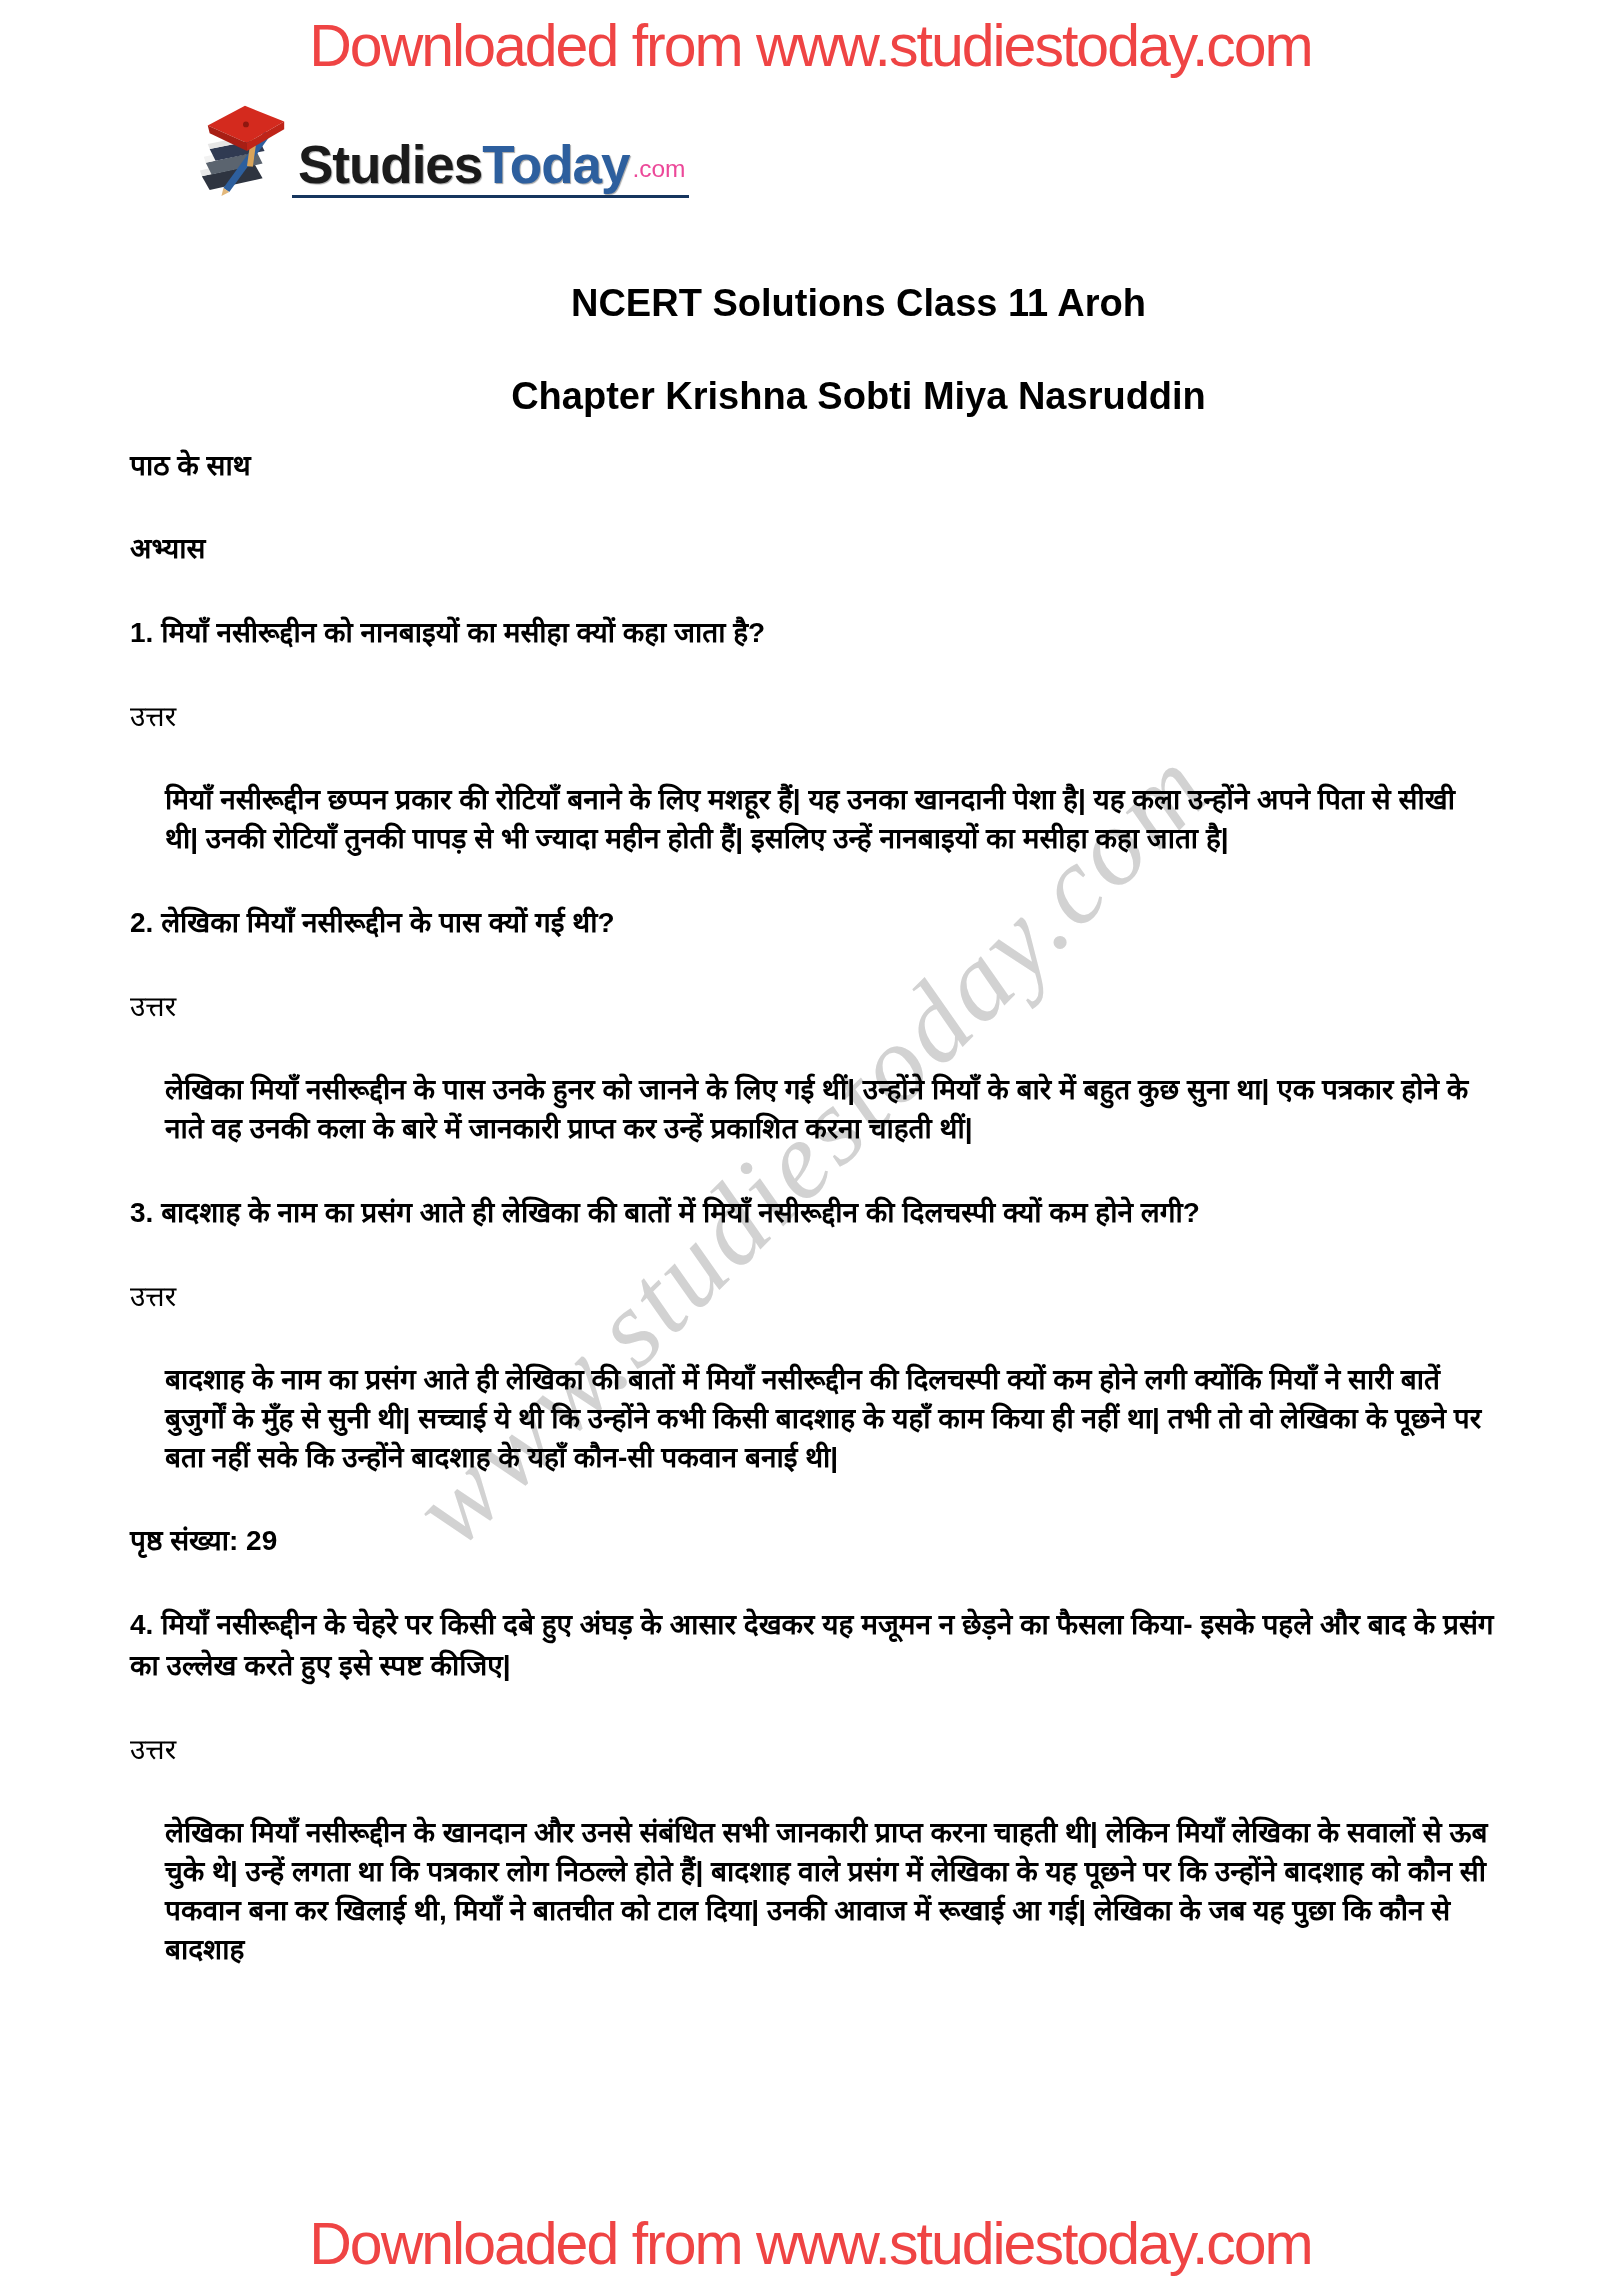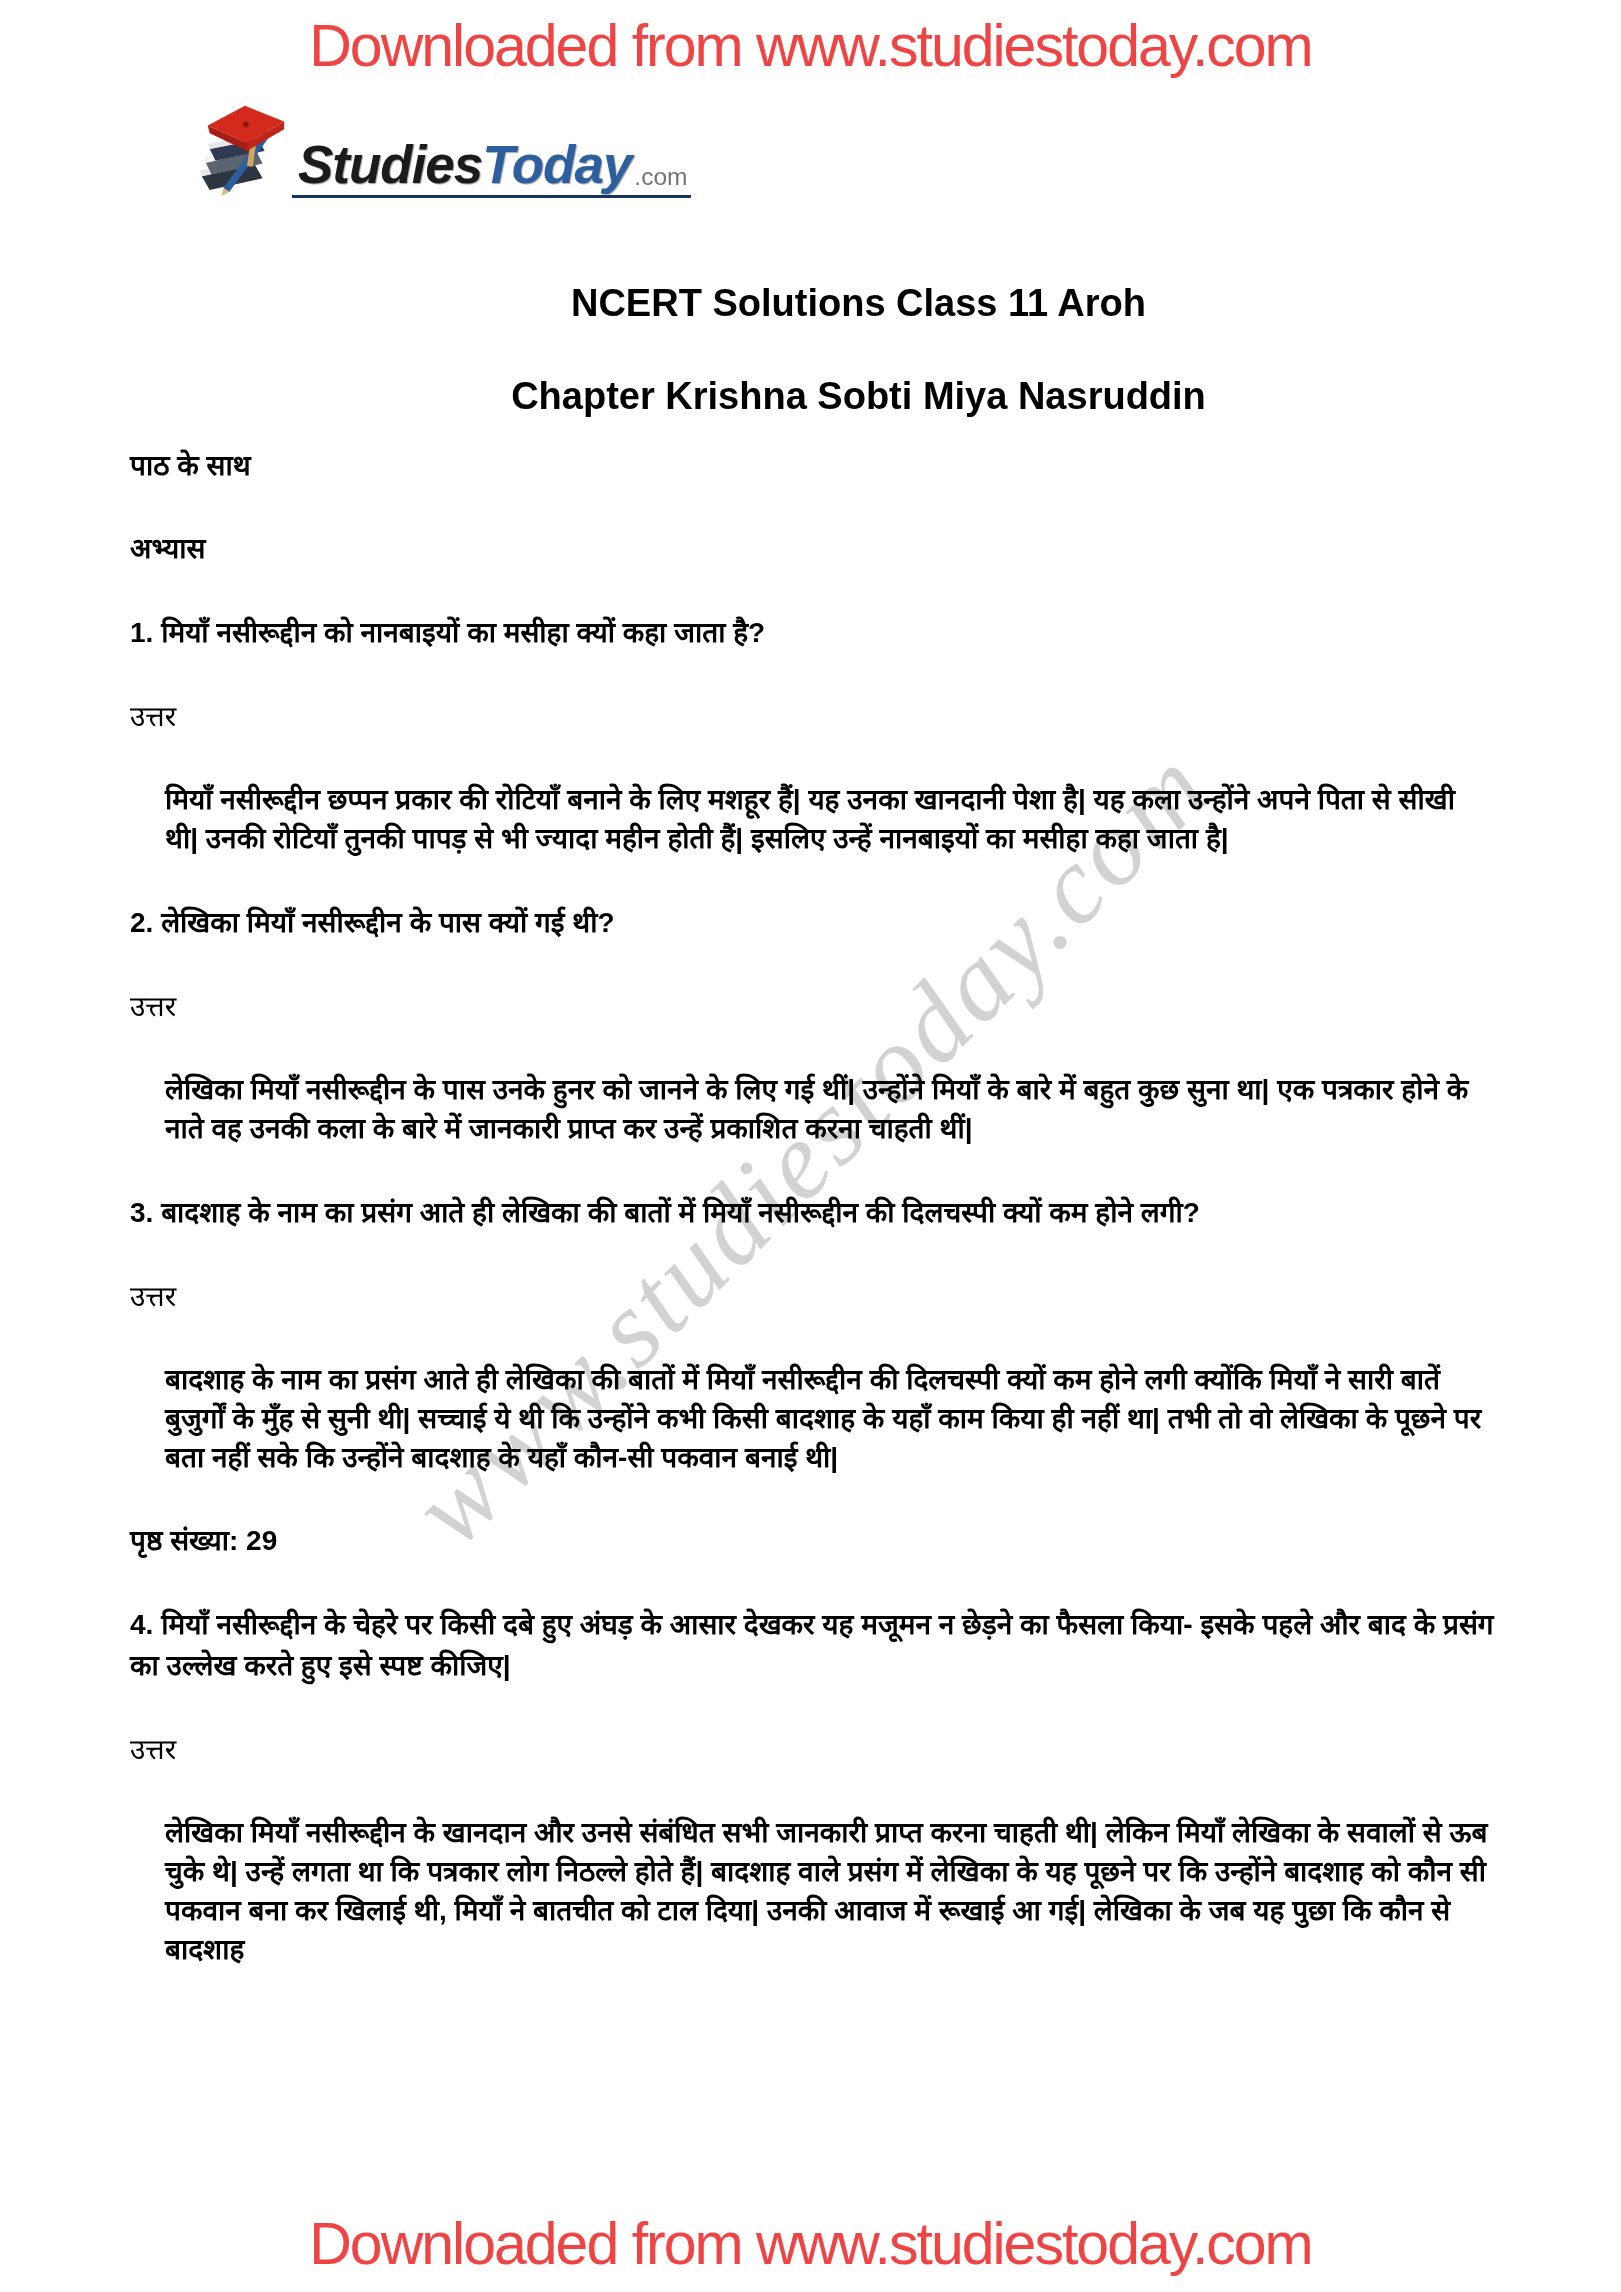--- a/index.html
+++ b/index.html
@@ -32,29 +32,29 @@
   }
   .logo-icon{width:98px;height:106px;position:relative;flex:0 0 auto;}
   .logo-text{
     display:flex;align-items:flex-end;
     border-bottom:3.9px solid #16355e;
     padding:0 3.9px 3.9px 5.9px;
     line-height:1;
   }
   .logo-text .studies,
   .logo-text .today{
-    font-style:italic;font-weight:700;font-size:53px;
+    font-weight:700;font-size:53px;
     letter-spacing:-1px;
     text-shadow:1px 1px 1px rgba(0,0,0,0.35);
   }
   .logo-text .studies{color:#1b1b1b;}
   .logo-text .today{color:#2d5f9e;}
   .logo-text .tld{
-    font-size:24.5px;color:#737373;font-weight:400;
-    margin-left:2.9px;margin-bottom:2px;letter-spacing:0;
+    font-size:24.5px;color:#ec4899;font-weight:400;
+    margin-left:2.9px;margin-bottom:10px;letter-spacing:0;
   }
 
   
   .doc-title{
     position:absolute;left:0;width:100%;
     text-align:center;font-weight:700;font-size:38px;
     letter-spacing:0;
     padding-left:48px;
   }
   .doc-title.t1{top:282px;}

